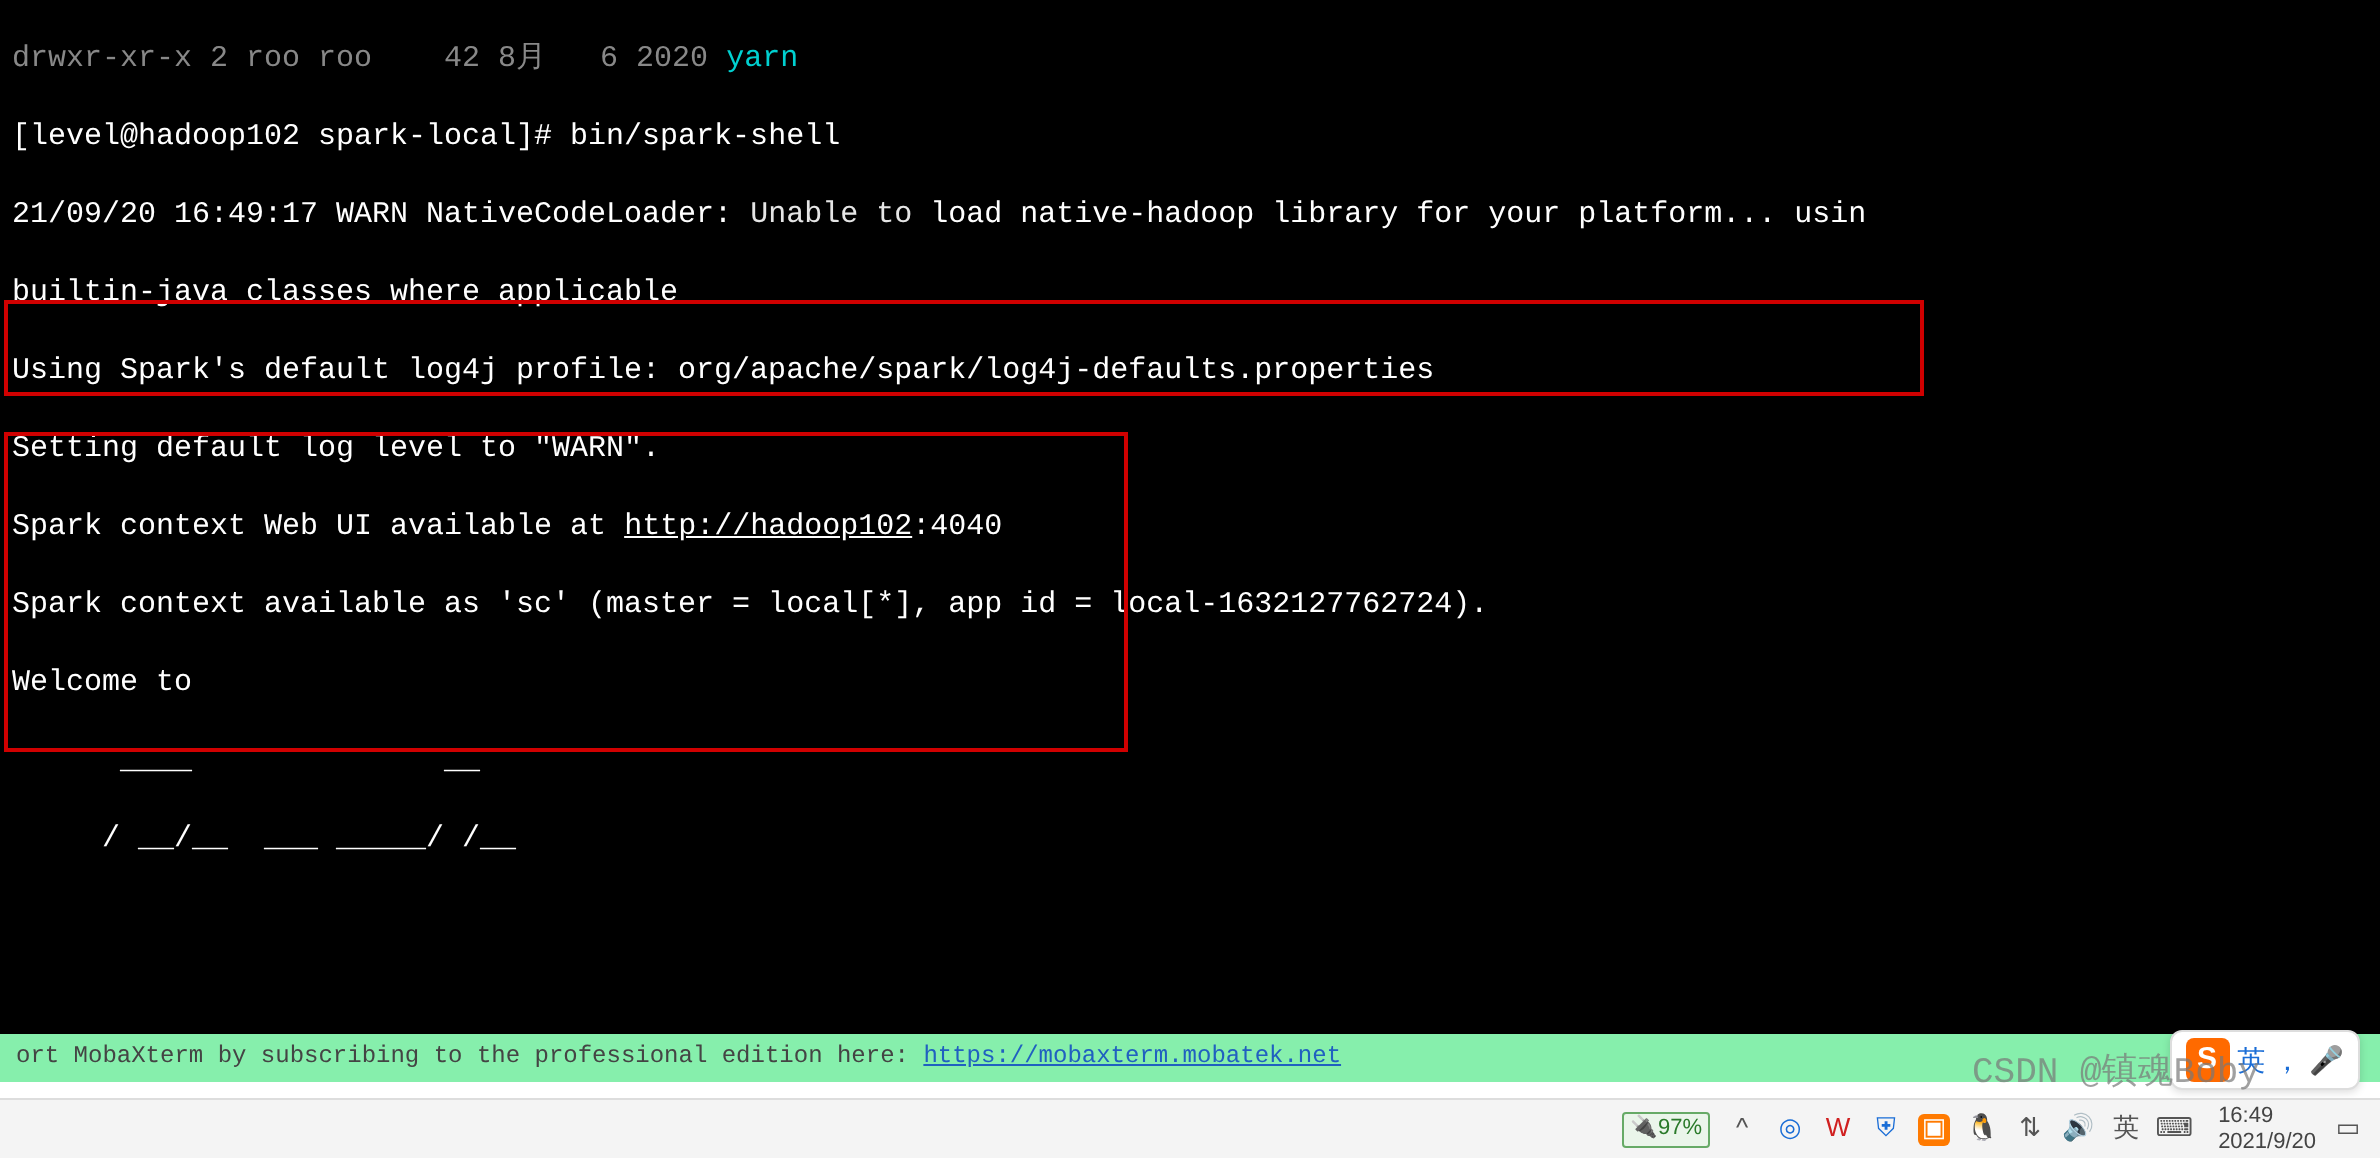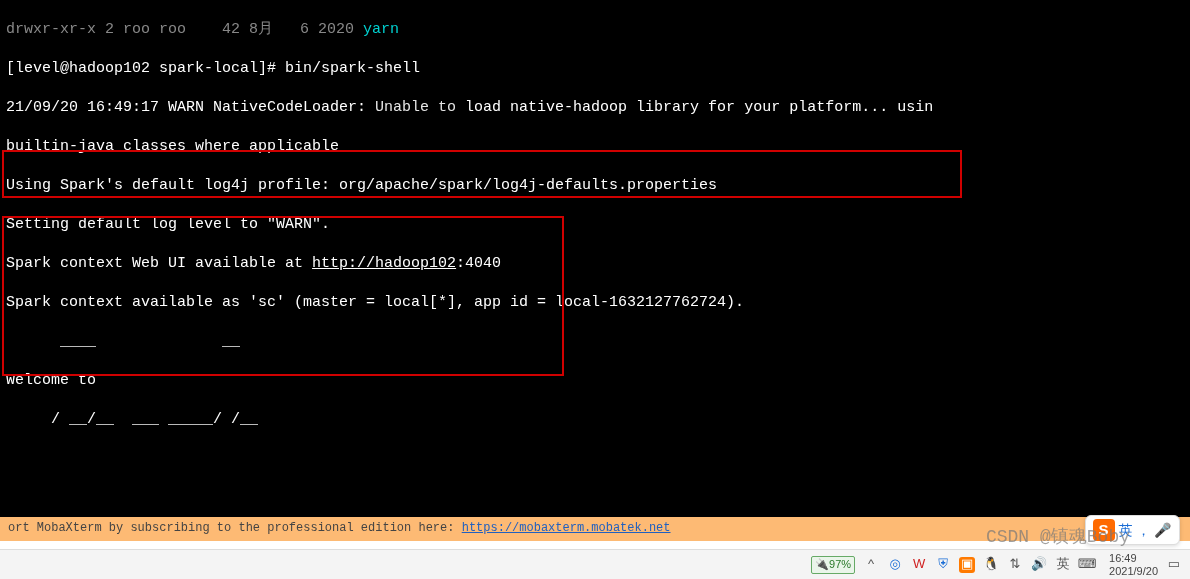--- a/index.html
+++ b/index.html
@@ -39,21 +39,21 @@
   .redbox2 {
     position: absolute;
     border: 2px solid #d00000;
     left: 2px;
     top: 216px;
     width: 562px;
     height: 160px;
     pointer-events: none;
   }
   .below-terminal {
-    background: #fdba74;
+    background: #86efac;
     color: #444;
     font-size: 12px;
     padding: 4px 8px;
     white-space: nowrap;
     overflow: hidden;
   }
   .below-terminal .link { color: #2060c0; text-decoration: underline; }
   .taskbar {
     position: absolute;
     bottom: 0; left: 0; right: 0;
@@ -121,22 +121,22 @@
 
 <div class="terminal">
 <div class="line dim"><span>drwxr-xr-x 2 roo roo    42 8月   6 2020 </span><span class="cyan">yarn</span></div>
 <div class="line"><span>[level@hadoop102 spark-local]# </span><span>bin/spark-shell</span></div>
 <div class="line"><span>21/09/20 16:49:17 WARN NativeCodeLoader: </span><span class="yellow">Unable to</span><span> load native-hadoop library for your platform... usin</span></div>
 <div class="line">builtin-java classes where applicable</div>
 <div class="line">Using Spark's default log4j profile: org/apache/spark/log4j-defaults.properties</div>
 <div class="line">Setting default log level to "WARN".</div>
 <div class="line"><span>Spark context Web UI available at </span><span class="underline">http://hadoop102</span><span>:4040</span></div>
 <div class="line">Spark context available as 'sc' (master = local[*], app id = local-1632127762724).</div>
+<div class="line">Welcome to</div>
 <div class="line">      ____              __</div>
-<div class="line">Welcome to</div>
 <div class="line">     / __/__  ___ _____/ /__</div>
 
 
 
 
 
 
 
 
 

